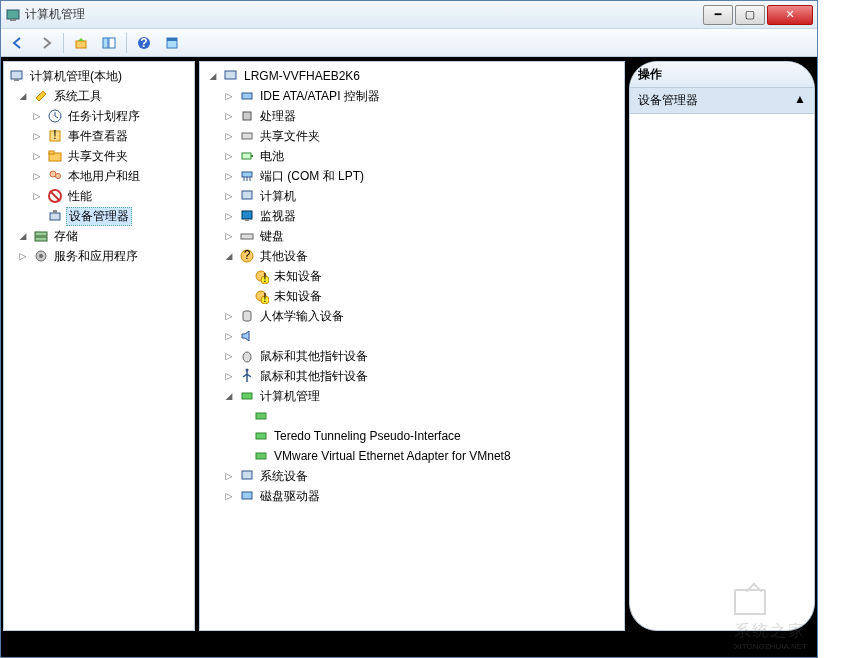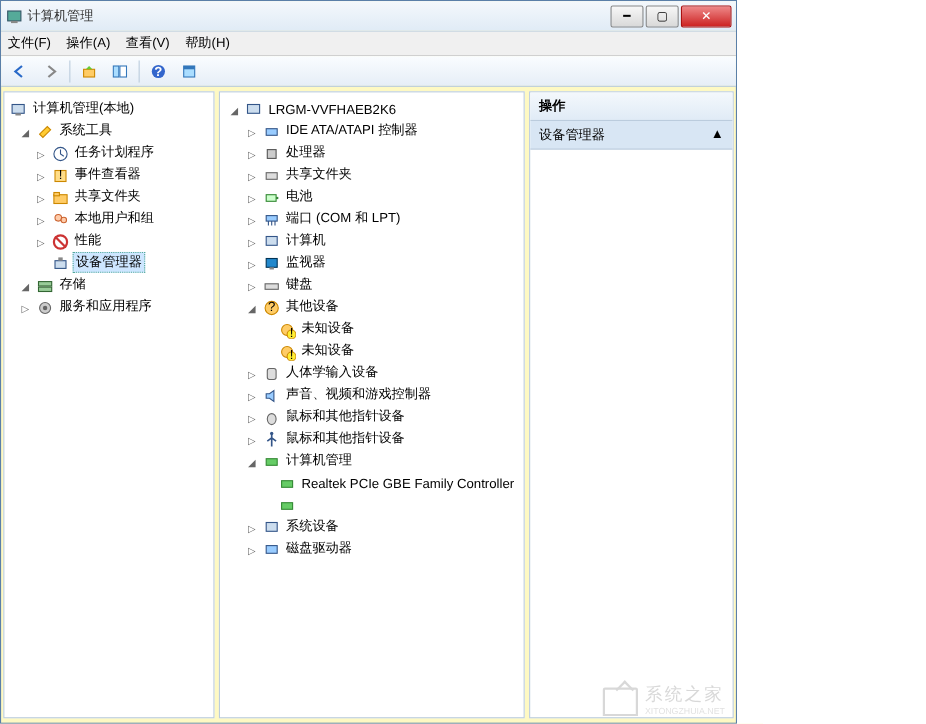--- a/index.html
+++ b/index.html
@@ -1,42 +1,42 @@
 <!DOCTYPE html>
 <html><head>
 <meta charset="utf-8">
 <style>
 * { margin:0; padding:0; box-sizing:border-box; font-family:"Microsoft YaHei","SimSun",sans-serif; font-size:12px; }
 body { background:#fff; }
-.window { width:670px; height:658px; border:1px solid #5a7fa8; position:relative; background:#fef9c3; }
+.window { width:818px; height:658px; border:1px solid #5a7fa8; position:relative; background:#000000; }
 .titlebar { height:28px; background:linear-gradient(#f4f8fc,#e0ebf6); display:flex; align-items:center; padding:0 4px; border-bottom:1px solid #c8d6e6; }
 .titlebar .icon { width:16px; height:16px; margin-right:4px; }
 .titlebar .title { flex:1; color:#333; }
 .winbtns { display:flex; gap:0; }
 .winbtn { width:30px; height:20px; background:linear-gradient(#f7f7f7,#d9d9d9); border:1px solid #888; border-radius:2px; margin-left:2px; display:flex; align-items:center; justify-content:center; cursor:pointer; font-size:11px; }
 .winbtn.close { width:46px; background:linear-gradient(#e88,#c22); color:#fff; border-color:#a11; }
 .menubar { height:22px; background:#f0f0f0; display:flex; align-items:center; padding:0 6px; gap:14px; border-bottom:1px solid #d0d0d0; }
 .menubar span { cursor:default; }
 .toolbar { height:28px; background:linear-gradient(#fafdff,#e6eef7); border-bottom:1px solid #bcd; display:flex; align-items:center; padding:0 6px; gap:6px; }
 .tbtn { width:22px; height:22px; display:flex; align-items:center; justify-content:center; border:1px solid transparent; cursor:pointer; }
 .body { display:flex; height:calc(100% - 78px); }
 .pane { border:1px solid #bcd; margin:4px 2px; background:#fff; overflow:auto; }
 .pane.left { width:192px; }
 .pane.center { flex:1; }
-.pane.right { width:186px; padding:0; }
+.pane.right { width:186px; padding:0;border-radius:28px; }
 .tree { padding:4px 2px; }
-.tn { display:flex; align-items:flex-end; height:20px; white-space:nowrap; cursor:default; }
+.tn { display:flex; align-items:center; height:20px; white-space:nowrap; cursor:default; }
 .tw { width:14px; height:14px; display:flex; align-items:center; justify-content:center; color:#666; font-size:9px; cursor:pointer; }
 .ticon { width:16px; height:16px; margin:0 3px; display:inline-flex; align-items:center; justify-content:center; font-size:12px; }
 .tn.selected .tlabel { background:#cde6ff; border:1px dotted #5a9; padding:0 2px; }
 .tlabel { padding:1px 2px; }
 .rpane-hdr { background:linear-gradient(#f4f8fc,#e0ebf6); border-bottom:1px solid #bcd; padding:4px 8px; font-weight:bold; }
 .rpane-sub { background:#d8e6f4; padding:4px 8px; display:flex; justify-content:space-between; border-bottom:1px solid #bcd; }
 .rpane-item { padding:6px 12px; display:flex; justify-content:space-between; cursor:pointer; }
-.watermark { position:absolute; right:10px; bottom:6px; opacity:.25; display:flex; align-items:flex-end; gap:6px; pointer-events:none; }
+.watermark { position:absolute; right:10px; bottom:6px; opacity:.25; display:flex; align-items:flex-start; gap:6px; pointer-events:none;flex-direction:column; }
 .watermark .wlogo { width:32px; height:26px; border:2px solid #666; border-radius:2px 2px 0 0; position:relative; }
 .watermark .wlogo::after { content:""; position:absolute; right:4px; top:-6px; width:10px; height:10px; border:2px solid #666; border-bottom:none; border-left:none; transform:rotate(-45deg); }
 .watermark .wtext { font-size:16px; color:#666; letter-spacing:2px; }
 svg { display:block; }
 </style>
 </head>
 <body>
 
 <div class="window">
 
@@ -48,26 +48,20 @@
         </svg>
     </span>
     <span class="title">计算机管理</span>
     <div class="winbtns">
       <div class="winbtn">━</div>
       <div class="winbtn">▢</div>
       <div class="winbtn close">✕</div>
     </div>
   </div>
 
-  <div class="menubar">
-    <span>文件(F)</span>
-    <span>操作(A)</span>
-    <span>查看(V)</span>
-    <span>帮助(H)</span>
-  </div>
 
   <div class="toolbar">
     <div class="tbtn">
         <svg width="14" height="14">
           <path d="M9 2 L3 7 L9 12" fill="none" stroke="#2a6ac8" stroke-width="2"></path>
         </svg>
       </div>
     <div class="tbtn">
         <svg width="14" height="14">
           <path d="M5 2 L11 7 L5 12" fill="none" stroke="#888" stroke-width="2"></path>
@@ -330,21 +324,20 @@
             </span>
             <span class="tlabel">人体学输入设备</span>
           </div>
         <div class="tn" style="padding-left:20px">
             <span class="tw">▷</span>
             <span class="ticon">
               <svg width="16" height="16">
                 <path d="M3 6 L6 6 L10 3 L10 13 L6 10 L3 10 Z" fill="#9cf" stroke="#358"></path>
               </svg>
             </span>
-            <span class="tlabel">声音、视频和游戏控制器</span>
           </div>
         <div class="tn" style="padding-left:20px">
             <span class="tw">▷</span>
             <span class="ticon">
               <svg width="16" height="16">
                 <ellipse cx="8" cy="9" rx="4" ry="5" fill="#ddd" stroke="#666"></ellipse>
               </svg>
             </span>
             <span class="tlabel">鼠标和其他指针设备</span>
           </div>
@@ -366,28 +359,36 @@
               </svg>
             </span>
             <span class="tlabel">计算机管理</span>
           </div>
         <div class="tn" style="padding-left:48px">
             <span class="ticon">
               <svg width="16" height="16">
                 <rect x="3" y="5" width="10" height="6" fill="#6c6" stroke="#383"></rect>
               </svg>
             </span>
-            <span class="tlabel">Realtek PCIe GBE Family Controller</span>
           </div>
         <div class="tn" style="padding-left:48px">
             <span class="ticon">
               <svg width="16" height="16">
                 <rect x="3" y="5" width="10" height="6" fill="#6c6" stroke="#383"></rect>
               </svg>
             </span>
+            <span class="tlabel">Teredo Tunneling Pseudo-Interface</span>
+          </div>
+        <div class="tn" style="padding-left:48px">
+            <span class="ticon">
+              <svg width="16" height="16">
+                <rect x="3" y="5" width="10" height="6" fill="#6c6" stroke="#383"></rect>
+              </svg>
+            </span>
+            <span class="tlabel">VMware Virtual Ethernet Adapter for VMnet8</span>
           </div>
         <div class="tn" style="padding-left:20px">
             <span class="tw">▷</span>
             <span class="ticon">
               <svg width="16" height="16">
                 <rect x="3" y="3" width="10" height="8" fill="#cde" stroke="#358"></rect>
               </svg>
             </span>
             <span class="tlabel">系统设备</span>
           </div>

